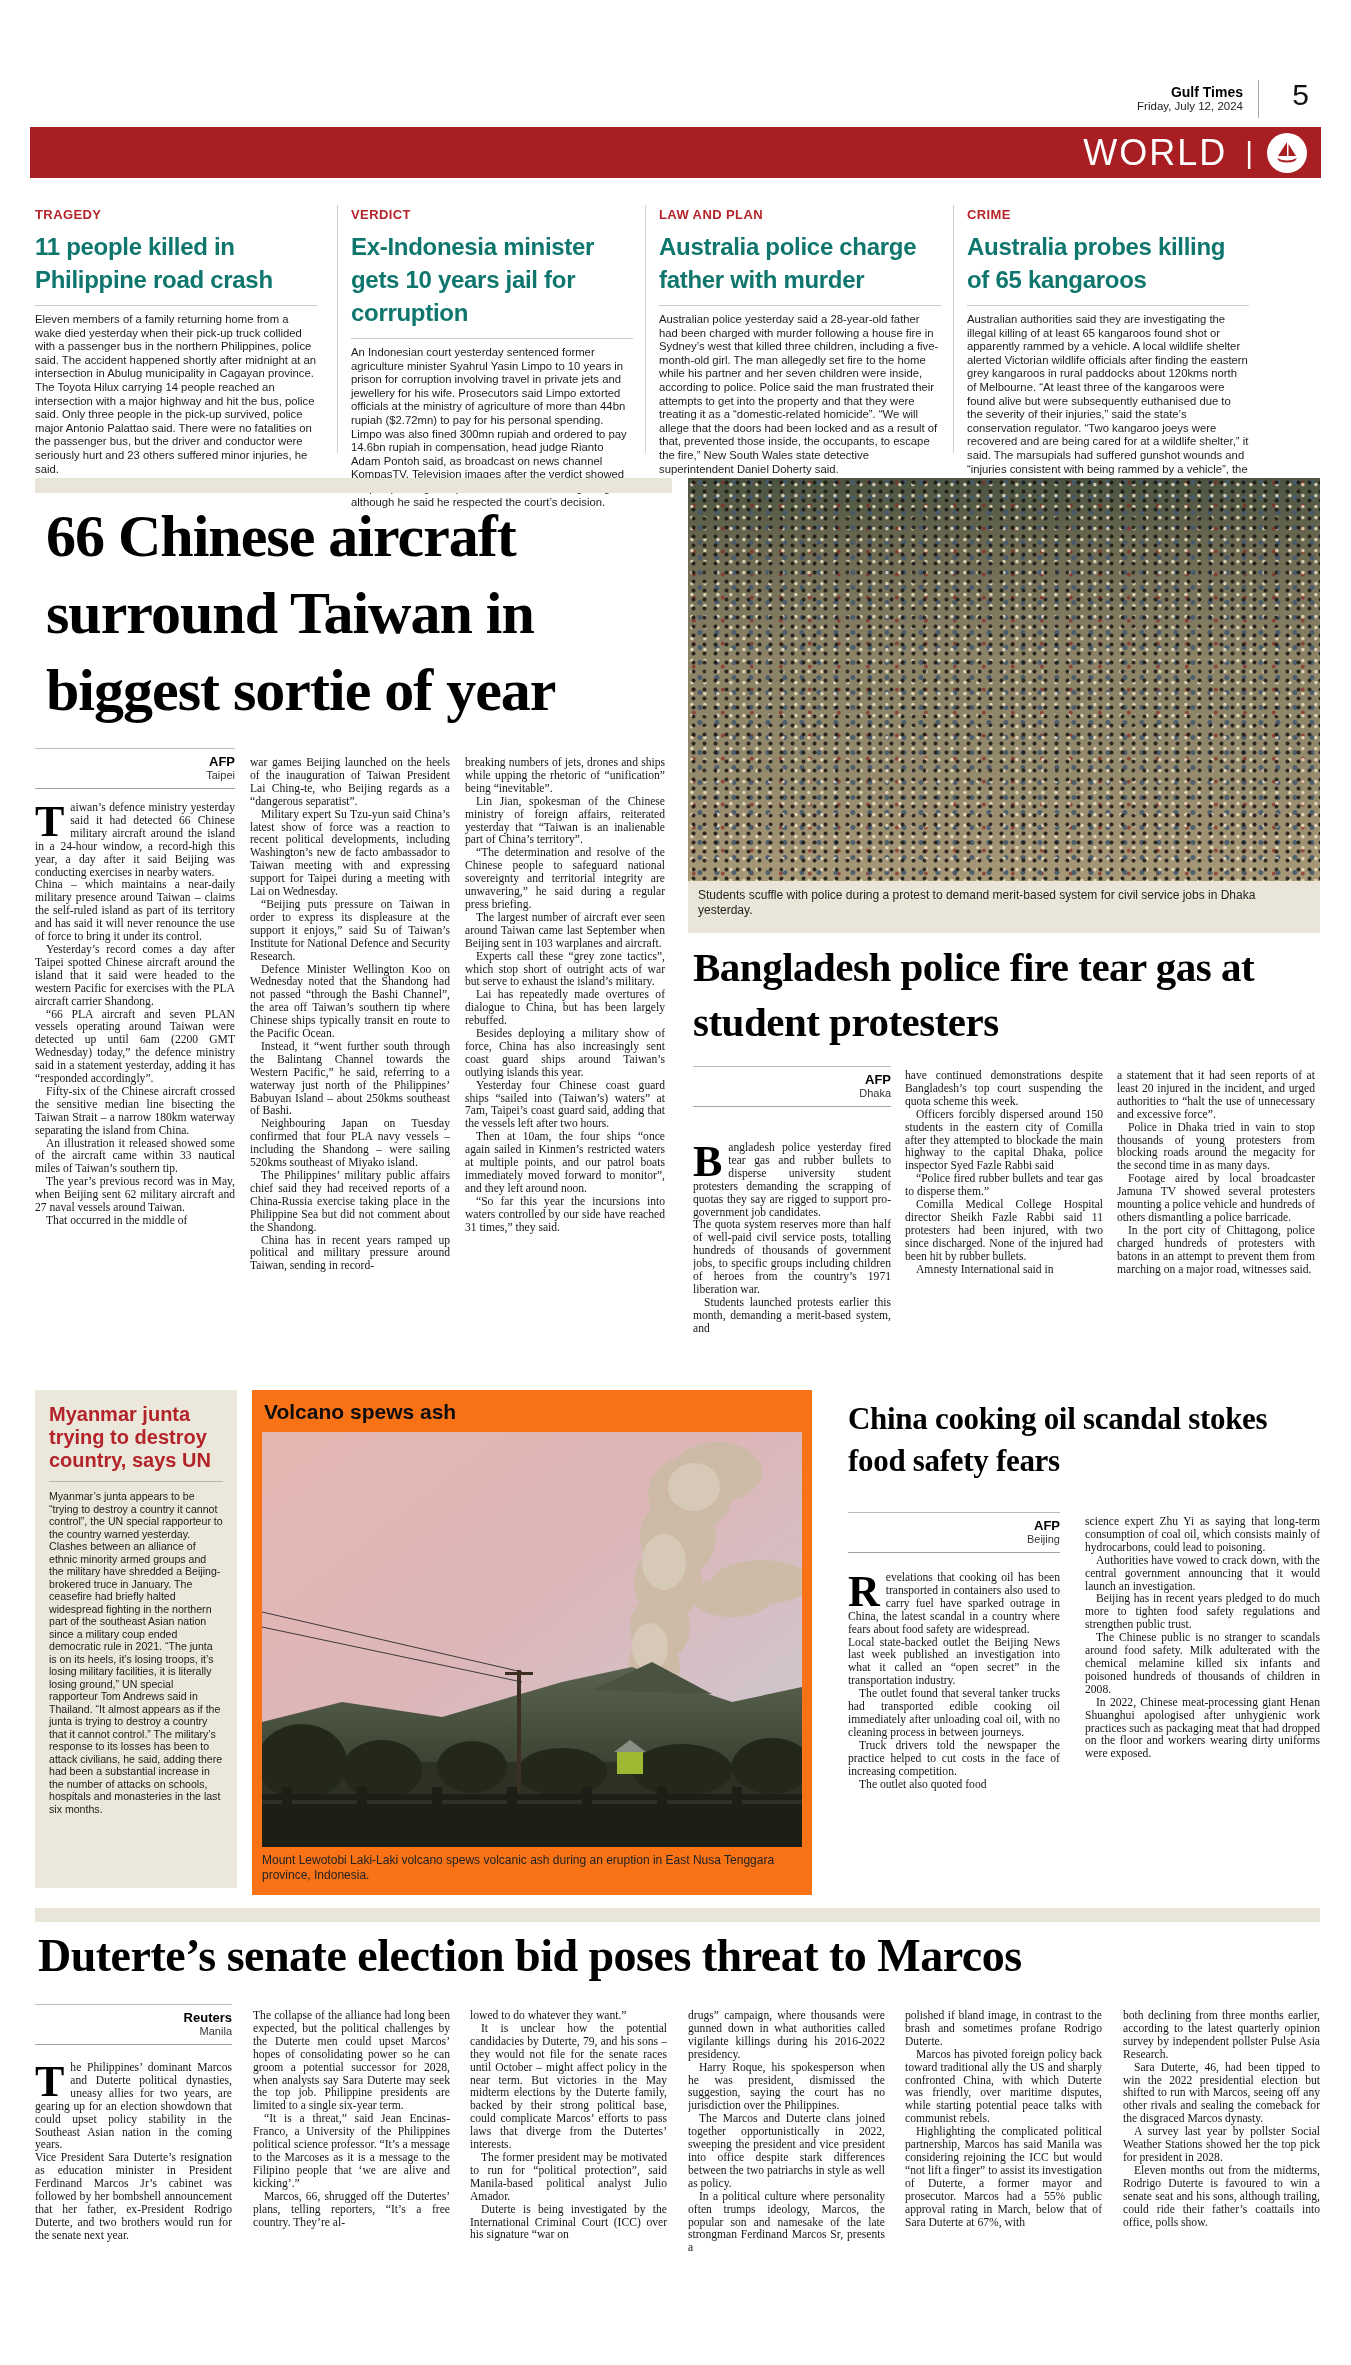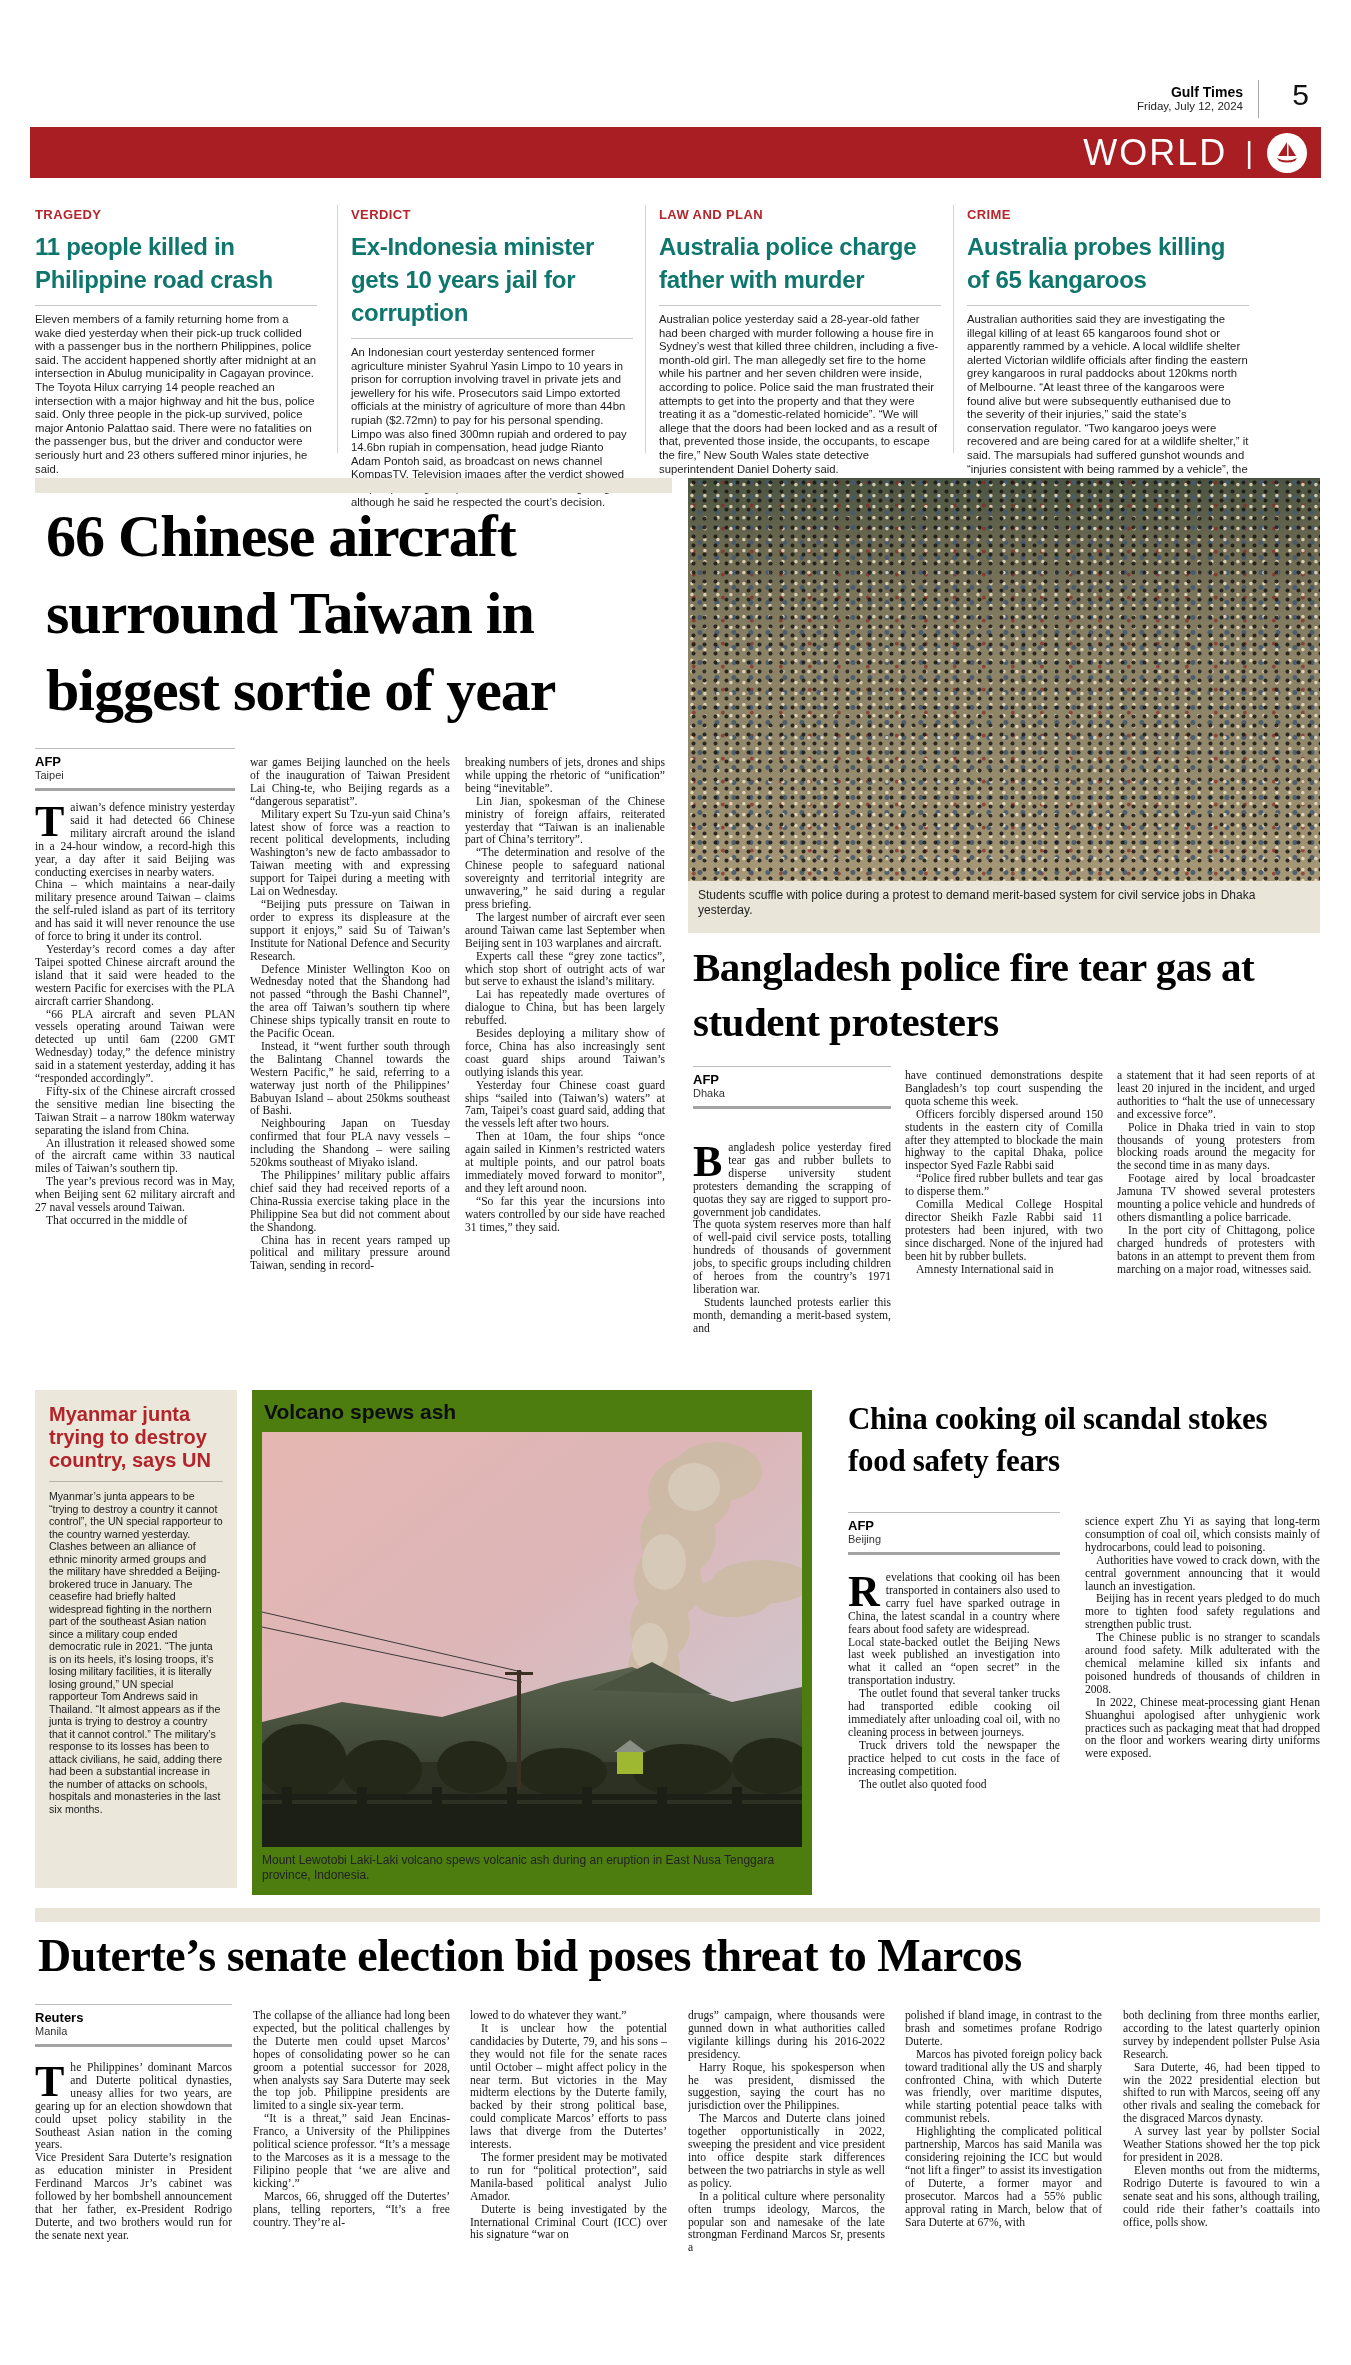--- a/index.html
+++ b/index.html
@@ -30,21 +30,21 @@
   .beige { background:#e9e5d8; }
 
   
   .serif-head { font-family:"Liberation Serif", serif; font-weight:700; color:#000; }
   .taiwan-head { font-size:60px; line-height:77px; letter-spacing:-1px; }
   .bang-head { font-size:41px; line-height:55px; letter-spacing:-.5px; }
   .china-head { font-size:31px; line-height:42px; letter-spacing:-.3px; }
   .dut-head { font-size:46px; line-height:52px; letter-spacing:-.5px; }
 
   
-  .byline { border-top:1px solid #bbb; border-bottom:3px solid #a3a3a3; padding:5px 0 6px 0; }
+  .byline { border-top:1px solid #bbb; border-bottom:1px solid #a3a3a3; padding:5px 0 6px 0;text-align:right; }
   .byline .agency { font-weight:bold; font-size:13px; color:#000; line-height:15px; }
   .byline .city { font-size:11px; color:#333; line-height:13px; }
 
   
   .scol { font-family:"Liberation Serif", serif; font-size:11.6px; line-height:12.9px; text-align:justify; color:#141414; overflow:hidden; }
   .scol p + p, .scol div p + p { text-indent:11px; }
   .scol p { margin:0; }
   .dropcap { float:left; font-family:"Liberation Serif",serif; font-weight:bold; font-size:44px; line-height:34px; padding:3px 6px 0 0; color:#000; }
 
   
@@ -58,21 +58,21 @@
       linear-gradient(180deg, #56604a, #958a6c 60%, #a89a78);
     background-size: 11px 9px, 13px 11px, 17px 15px, 29px 23px, 100% 100%, 100% 100%;
   }
   .caption { font-size:12px; line-height:15px; color:#222; }
 
   .myanmar-box { background:#ebe7da; padding:13px 14px; }
   .myanmar-box h3 { color:#b3242a; font-size:20px; line-height:23px; font-weight:bold; }
   .myanmar-box .rule { height:1px; background:#b9b4a4; margin:9px 0 8px 0; }
   .myanmar-box .mtext { font-size:10.6px; line-height:12.5px; color:#1a1a1a; }
 
-  .volcano-block { background:#4d7c0f; padding:8px 10px; }
+  .volcano-block { background:#f97316; padding:8px 10px; }
   .volcano-block h3 { font-size:21px; color:#0d0d0d; font-weight:bold; margin:2px 0 8px 2px; }
 </style>
 </head>
 <body>
 
 <div class="abs mast-meta" style="right:108px; top:84px;">
   <div class="mast-paper">Gulf Times</div>
   <div class="mast-date">Friday, July 12, 2024</div>
 </div>
 <div class="abs mast-vline" style="right:92px; top:80px;"></div>

